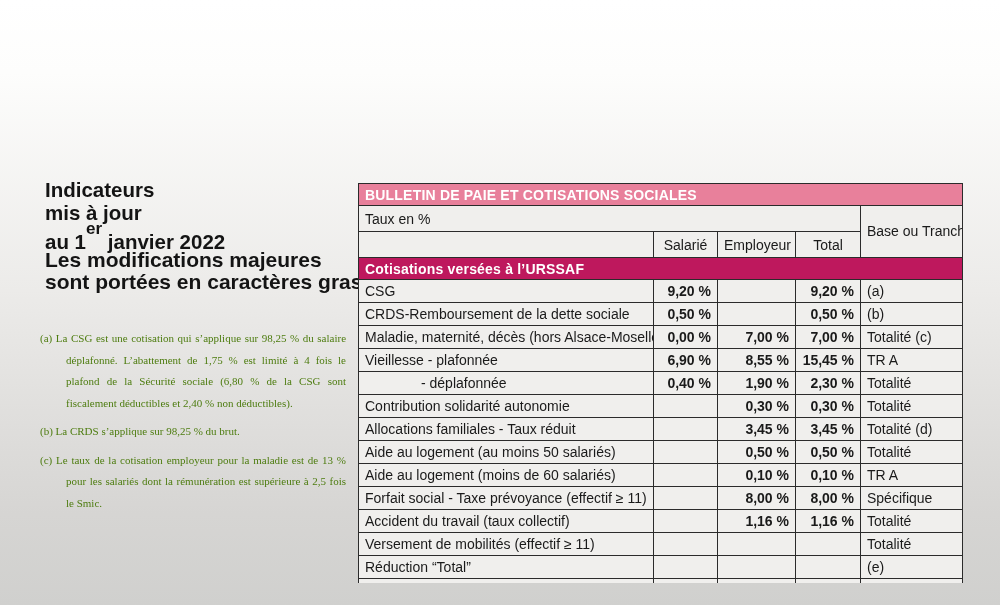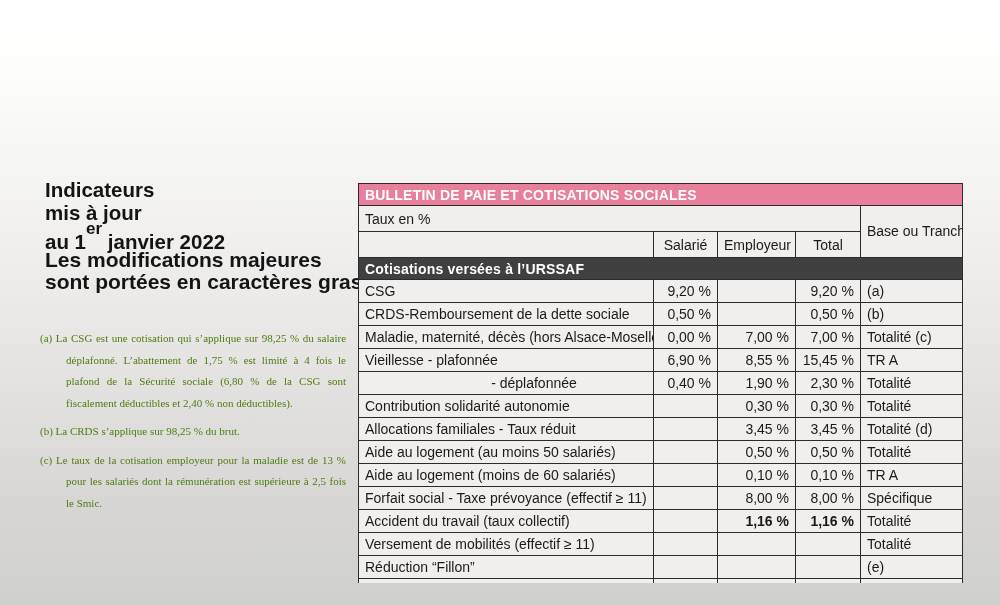--- a/index.html
+++ b/index.html
@@ -42,22 +42,22 @@
     color:#fff;font-weight:bold;font-size:13.5px;height:19px;
     padding-left:8px;letter-spacing:.2px;
   }
   td.taux-cell{background:#fbfbfa;font-size:15px;height:23px;padding-left:92px;}
   td.colhead{background:#fbfbfa;font-size:15px;height:23px;text-align:center;}
   td.base-head{
     background:#fbfbfa;font-size:15px;vertical-align:middle;
     line-height:19px;padding-left:8px;white-space:pre-line;
   }
   td.label{text-align:left;height:20px;}
-  td.label.indent{padding-left:62px;text-align:center;}
-  td.val{text-align:right;padding-right:8px;}
+  td.label.indent{padding-left:62px;}
+  td.val{text-align:right;padding-right:8px;font-weight:bold;}
   td.val.bold{font-weight:bold;}
   td.base{text-align:left;padding-left:7px;}
   tr.stub-row td{height:4px;border-bottom:none;padding:0;}
 </style>
 </head>
 <body>
 
 <div class="masthead-title">
 </div>
 
@@ -95,21 +95,21 @@
       <td rowspan="2" class="base-head">Base ou
 Tranche</td>
     </tr>
     <tr>
       <td class="colhead"></td>
       <td class="colhead">Salarié</td>
       <td class="colhead">Employeur</td>
       <td class="colhead">Total</td>
     </tr>
     <tr>
-      <td colspan="5" class="banner-cell" style="background: #404040; color: rgb(255, 255, 255);">Cotisations versées à  l’URSSAF</td>
+      <td colspan="5" class="banner-cell" style="background: #be185d; color: rgb(255, 255, 255);">Cotisations versées à  l’URSSAF</td>
     </tr>
   </tbody>
   <tbody id="rows-body">
       <tr>
         <td class="label">CSG</td>
         <td class="val">9,20 %</td>
         <td class="val"></td>
         <td class="val">9,20 %</td>
         <td class="base">(a)</td>
       </tr>
@@ -184,21 +184,21 @@
         <td class="base">Totalité</td>
       </tr>
       <tr>
         <td class="label">Versement de mobilités (effectif ≥ 11)</td>
         <td class="val"></td>
         <td class="val"></td>
         <td class="val"></td>
         <td class="base">Totalité</td>
       </tr>
       <tr>
-        <td class="label">Réduction “Fillon”</td>
+        <td class="label">Réduction “Total”</td>
         <td class="val"></td>
         <td class="val"></td>
         <td class="val"></td>
         <td class="base">(e)</td>
       </tr>
       <tr class="stub-row">
         <td></td>
         <td></td>
         <td></td>
         <td></td>

